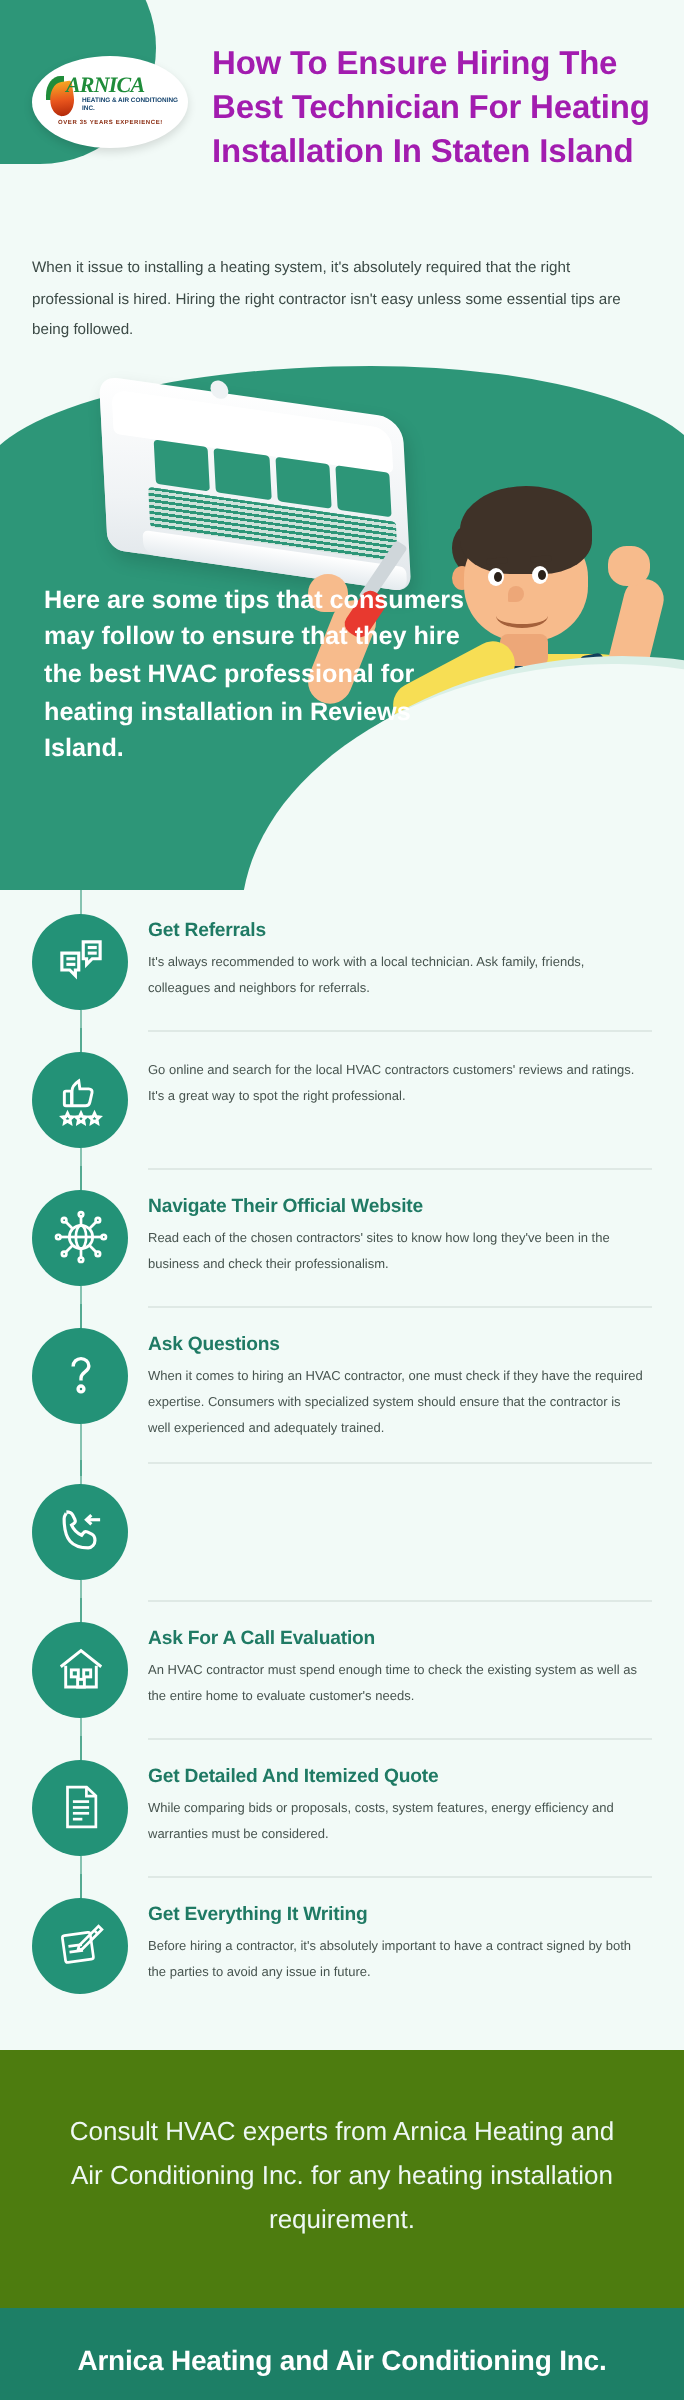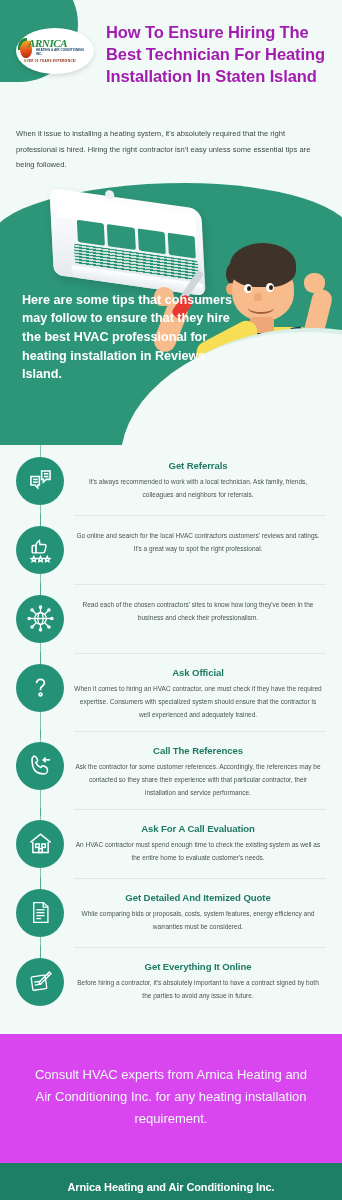--- a/index.html
+++ b/index.html
@@ -26,21 +26,21 @@
     background:#2d9678;
     border-radius:50% 50% 50% 12%;
   }
   .logo-badge {
     position:absolute;
     left:16px; top:28px;
     width:78px; height:46px;
     background:#ffffff;
     border-radius:50%;
     box-shadow:0 2px 5px rgba(0,0,0,.13);
-    display:flex; align-items:center; 
+    display:flex; align-items:center; justify-content:center;
     overflow:hidden;
   }
   .logo-inner { width:68px; height:34px; position:relative; }
   .logo-word {
     position:absolute; left:12px; top:3px;
     font-size:11px; font-weight:bold; font-style:italic;
     color:#1f8c3a; letter-spacing:-0.4px;
     font-family:"Liberation Serif", serif;
   }
   .logo-sub {
@@ -256,21 +256,20 @@
     z-index:5;
   }
 
   
   .tips { background:#f2faf7; padding:6px 0 22px 0; position:relative; }
   .tip {
     position:relative;
     display:flex;
     padding:6px 16px 6px 16px;
     min-height:56px;
-    text-align:center;
   }
   .tip-iconcol { width:58px; flex:0 0 58px; position:relative; }
   .tip-line-top, .tip-line-bot {
     position:absolute; left:24px; width:1px; background:#2d9678; opacity:.55;
   }
   .tip-line-top { top:-12px; height:16px; }
   .tip-line-bot { top:48px; height:26px; }
   .tip-circle {
     width:48px; height:48px; border-radius:50%;
     background:#239277;
@@ -284,36 +283,36 @@
     margin-bottom:4px; letter-spacing:-0.1px;
   }
   .tip-text { font-size:6.5px; line-height:2.0; color:#47544f; }
   .tip-sep {
     height:1px; background:#dfe9e5;
     margin:4px 16px 4px 74px;
   }
 
   
   .cta {
-    background:#d946ef;
+    background:#4d7c0f;
     padding:30px 26px 32px 26px;
     text-align:center;
     color:#eef8f4;
     font-size:13px;
     line-height:1.72;
   }
 
   
   .footer {
     background:#1d7f66;
     padding:18px 10px 22px 10px;
     text-align:center;
   }
   .footer-name {
-    color:#ffffff; font-size:11px; font-weight:bold; letter-spacing:-0.1px;
+    color:#ffffff; font-size:14px; font-weight:bold; letter-spacing:-0.1px;
     margin-bottom:9px;
   }
 </style>
 </head>
 <body>
 
 <div class="page">
 
   <div class="header">
     <div class="hdr-blob"></div>
@@ -449,58 +448,55 @@
             <circle cx="1.9" cy="12" r="1"></circle>
               <circle cx="22.1" cy="12" r="1"></circle>
             <circle cx="4.5" cy="4.5" r="1"></circle>
               <circle cx="19.5" cy="19.5" r="1"></circle>
             <circle cx="19.5" cy="4.5" r="1"></circle>
               <circle cx="4.5" cy="19.5" r="1"></circle>
           </svg>
         </div>
       </div>
       <div class="tip-body">
+        <div class="tip-title">Navigate Their Official Website</div>
         <div class="tip-text">Read each of the chosen contractors' sites to know how long they've been in the business and check their professionalism.</div>
       </div>
     </div>
     <div class="tip-sep"></div>
 
     <div class="tip">
       <div class="tip-iconcol">
         <div class="tip-line-top"></div>
           <div class="tip-line-bot"></div>
         <div class="tip-circle">
           <svg viewBox="0 0 24 24" fill="none" stroke="#ffffff" stroke-width="1.5">
             <path d="M8.5 8.2c0-2 1.6-3.5 3.5-3.5s3.5 1.4 3.5 3.3c0 2.6-3.5 2.7-3.5 5.4v1"></path>
             <circle cx="12" cy="18.2" r="1.3"></circle>
           </svg>
         </div>
       </div>
       <div class="tip-body">
-        <div class="tip-title">Ask Official</div>
+        <div class="tip-title">Ask Questions</div>
         <div class="tip-text">When it comes to hiring an HVAC contractor, one must check if they have the required expertise. Consumers with specialized system should ensure that the contractor is well experienced and adequately trained.</div>
       </div>
     </div>
     <div class="tip-sep"></div>
 
     <div class="tip">
       <div class="tip-iconcol">
         <div class="tip-line-top"></div>
           <div class="tip-line-bot"></div>
         <div class="tip-circle">
           <svg viewBox="0 0 24 24" fill="none" stroke="#ffffff" stroke-width="1.4">
             <path d="M5.5 3.5c1 0 2.3.4 2.8 1.4l1 2c.3.7.1 1.4-.5 1.8l-1 .7c.9 2 2.5 3.6 4.5 4.5l.7-1c.4-.6 1.1-.8 1.8-.5l2 1c1 .5 1.4 1.8 1.4 2.8 0 1.6-1.3 3.3-3 3.3C8 19.5 4.5 16 4.5 6.5c0-1.7 1.7-3 1-3z"></path>
             <line x1="20.5" y1="7" x2="14.5" y2="7"></line>
             <polyline points="16.6,4.9 14.4,7 16.6,9.1"></polyline>
           </svg>
         </div>
-      </div>
-      <div class="tip-body">
-        <div class="tip-title">Call The References</div>
-        <div class="tip-text">Ask the contractor for some customer references. Accordingly, the references may be contacted so they share their experience with that particular contractor, their installation and service performance.</div>
       </div>
     </div>
     <div class="tip-sep"></div>
 
     <div class="tip">
       <div class="tip-iconcol">
         <div class="tip-line-top"></div>
           <div class="tip-line-bot"></div>
         <div class="tip-circle">
           <svg viewBox="0 0 24 24" fill="none" stroke="#ffffff" stroke-width="1.3">
@@ -548,21 +544,21 @@
           <svg viewBox="0 0 24 24" fill="none" stroke="#ffffff" stroke-width="1.2">
             <rect x="3.6" y="8" width="12.5" height="12" rx="1" transform="rotate(-8 3.6 8)"></rect>
             <line x1="6.4" y1="12.6" x2="12.4" y2="11.8"></line>
             <line x1="6.9" y1="15.2" x2="12.9" y2="14.4"></line>
             <path d="M19.8 3.6l1.5 1.5-8.6 8.6-2.1.6.6-2.1z"></path>
             <line x1="17.9" y1="5.5" x2="19.4" y2="7"></line>
           </svg>
         </div>
       </div>
       <div class="tip-body">
-        <div class="tip-title">Get Everything It Online</div>
+        <div class="tip-title">Get Everything It Writing</div>
         <div class="tip-text">Before hiring a contractor, it's absolutely important to have a contract signed by both the parties to avoid any issue in future.</div>
       </div>
     </div>
 
   </div>
 
   <div class="cta">Consult HVAC experts from Arnica Heating and Air Conditioning Inc. for any heating installation requirement.</div>
 
   <div class="footer">
     <div class="footer-name">Arnica Heating and Air Conditioning Inc.</div>

